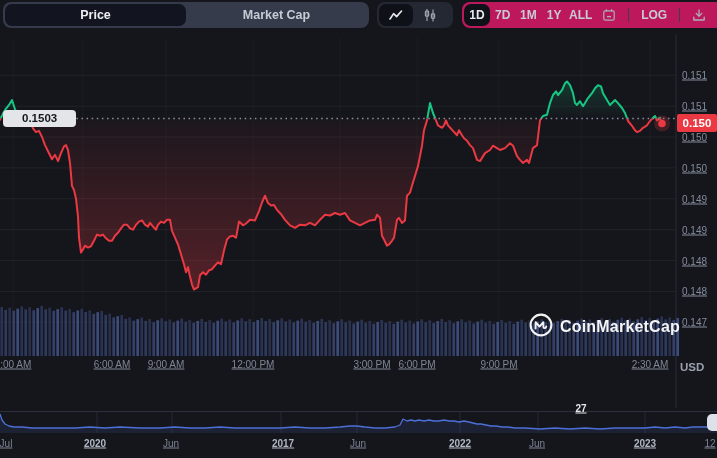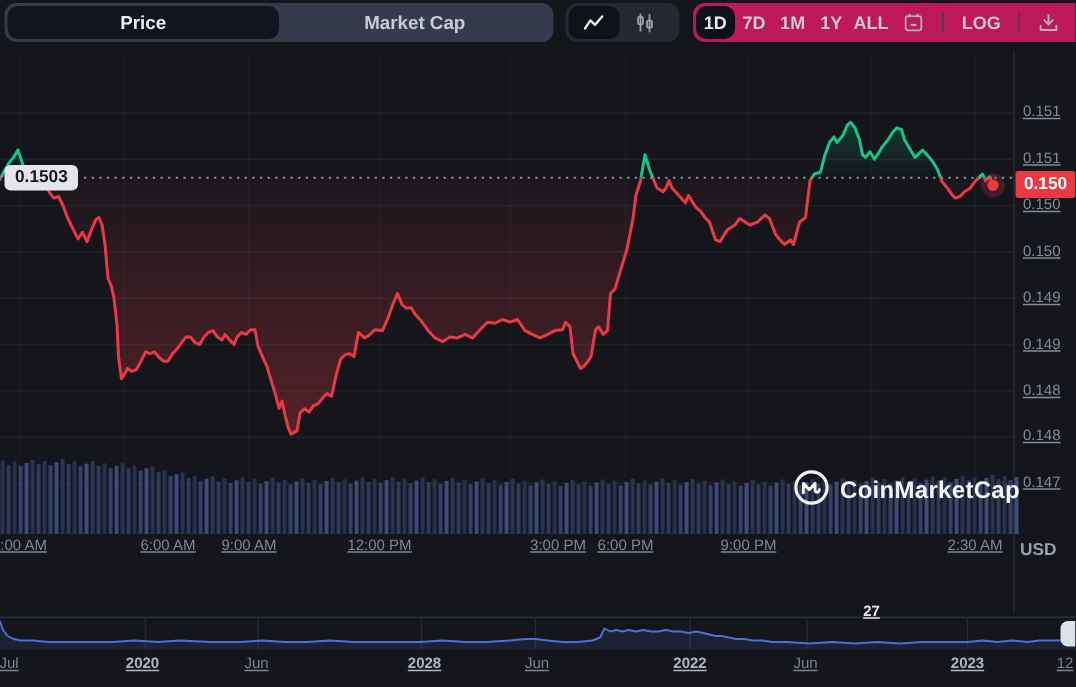--- a/index.html
+++ b/index.html
@@ -32,21 +32,21 @@
   #chart-svg{position:absolute;left:0;top:0;}
   #labels{position:absolute;inset:0;pointer-events:none;}
   .axis-label{position:absolute;font-size:10px;color:#7f8695;white-space:nowrap;transform:translate(-50%,-50%);text-decoration:underline;}
   .y-label{transform:translateY(-50%);color:#848b9c;font-weight:500;}
   .emph{color:#e2e5ea;font-weight:700;}
   .nav-year{color:#b0b6c3;font-weight:700;}
   .nav-month{color:#7b8292;}
   .baseline-badge{
     position:absolute;left:3px;top:110px;height:17px;line-height:17px;
     background:#e4e5e8;color:#15171e;font-size:11.5px;font-weight:600;
-    padding:0 7px;border-radius:4px;
+    padding:0 19px;border-radius:4px;
   }
   .last-badge{
     position:absolute;left:677px;top:114px;width:40px;height:18px;line-height:18px;
     background:#ea3943;color:#ffffff;font-size:11.5px;font-weight:700;
     text-align:center;border-radius:2px;
   }
   .usd-label{
     position:absolute;left:680px;top:361px;font-size:11.5px;font-weight:700;color:#9aa1ae;
   }
   
@@ -358,21 +358,21 @@
     <div class="axis-label " style="left: 166px; top: 364px;">9:00 AM</div>
     <div class="axis-label " style="left: 253px; top: 364px;">12:00 PM</div>
     <div class="axis-label " style="left: 340px; top: 364px; margin-left: 32px;">3:00 PM</div>
     <div class="axis-label " style="left: 417px; top: 364px;">6:00 PM</div>
     <div class="axis-label " style="left: 499px; top: 364px;">9:00 PM</div>
     <div class="axis-label emph" style="left: 581px; top: 364px; margin-top: 44px;">27</div>
     <div class="axis-label " style="left: 650px; top: 364px;">2:30 AM</div>
     <div class="axis-label nav-month" style="left: 6px; top: 443px;">Jul</div>
     <div class="axis-label nav-year" style="left: 95px; top: 443px;">2020</div>
     <div class="axis-label nav-month" style="left: 171px; top: 443px;">Jun</div>
-    <div class="axis-label nav-year" style="left: 283px; top: 443px;">2028</div>
+    <div class="axis-label nav-year" style="left: 283px; top: 443px;">2017</div>
     <div class="axis-label nav-month" style="left: 358px; top: 443px;">Jun</div>
     <div class="axis-label nav-year" style="left: 460px; top: 443px;">2022</div>
     <div class="axis-label nav-month" style="left: 537px; top: 443px;">Jun</div>
     <div class="axis-label nav-year" style="left: 645px; top: 443px;">2023</div>
     <div class="axis-label nav-month" style="left: 710px; top: 443px;">12</div>
   </div>
 
 <div class="baseline-badge">0.1503</div>
 <div class="last-badge">0.150</div>
 <div class="usd-label">USD</div>

